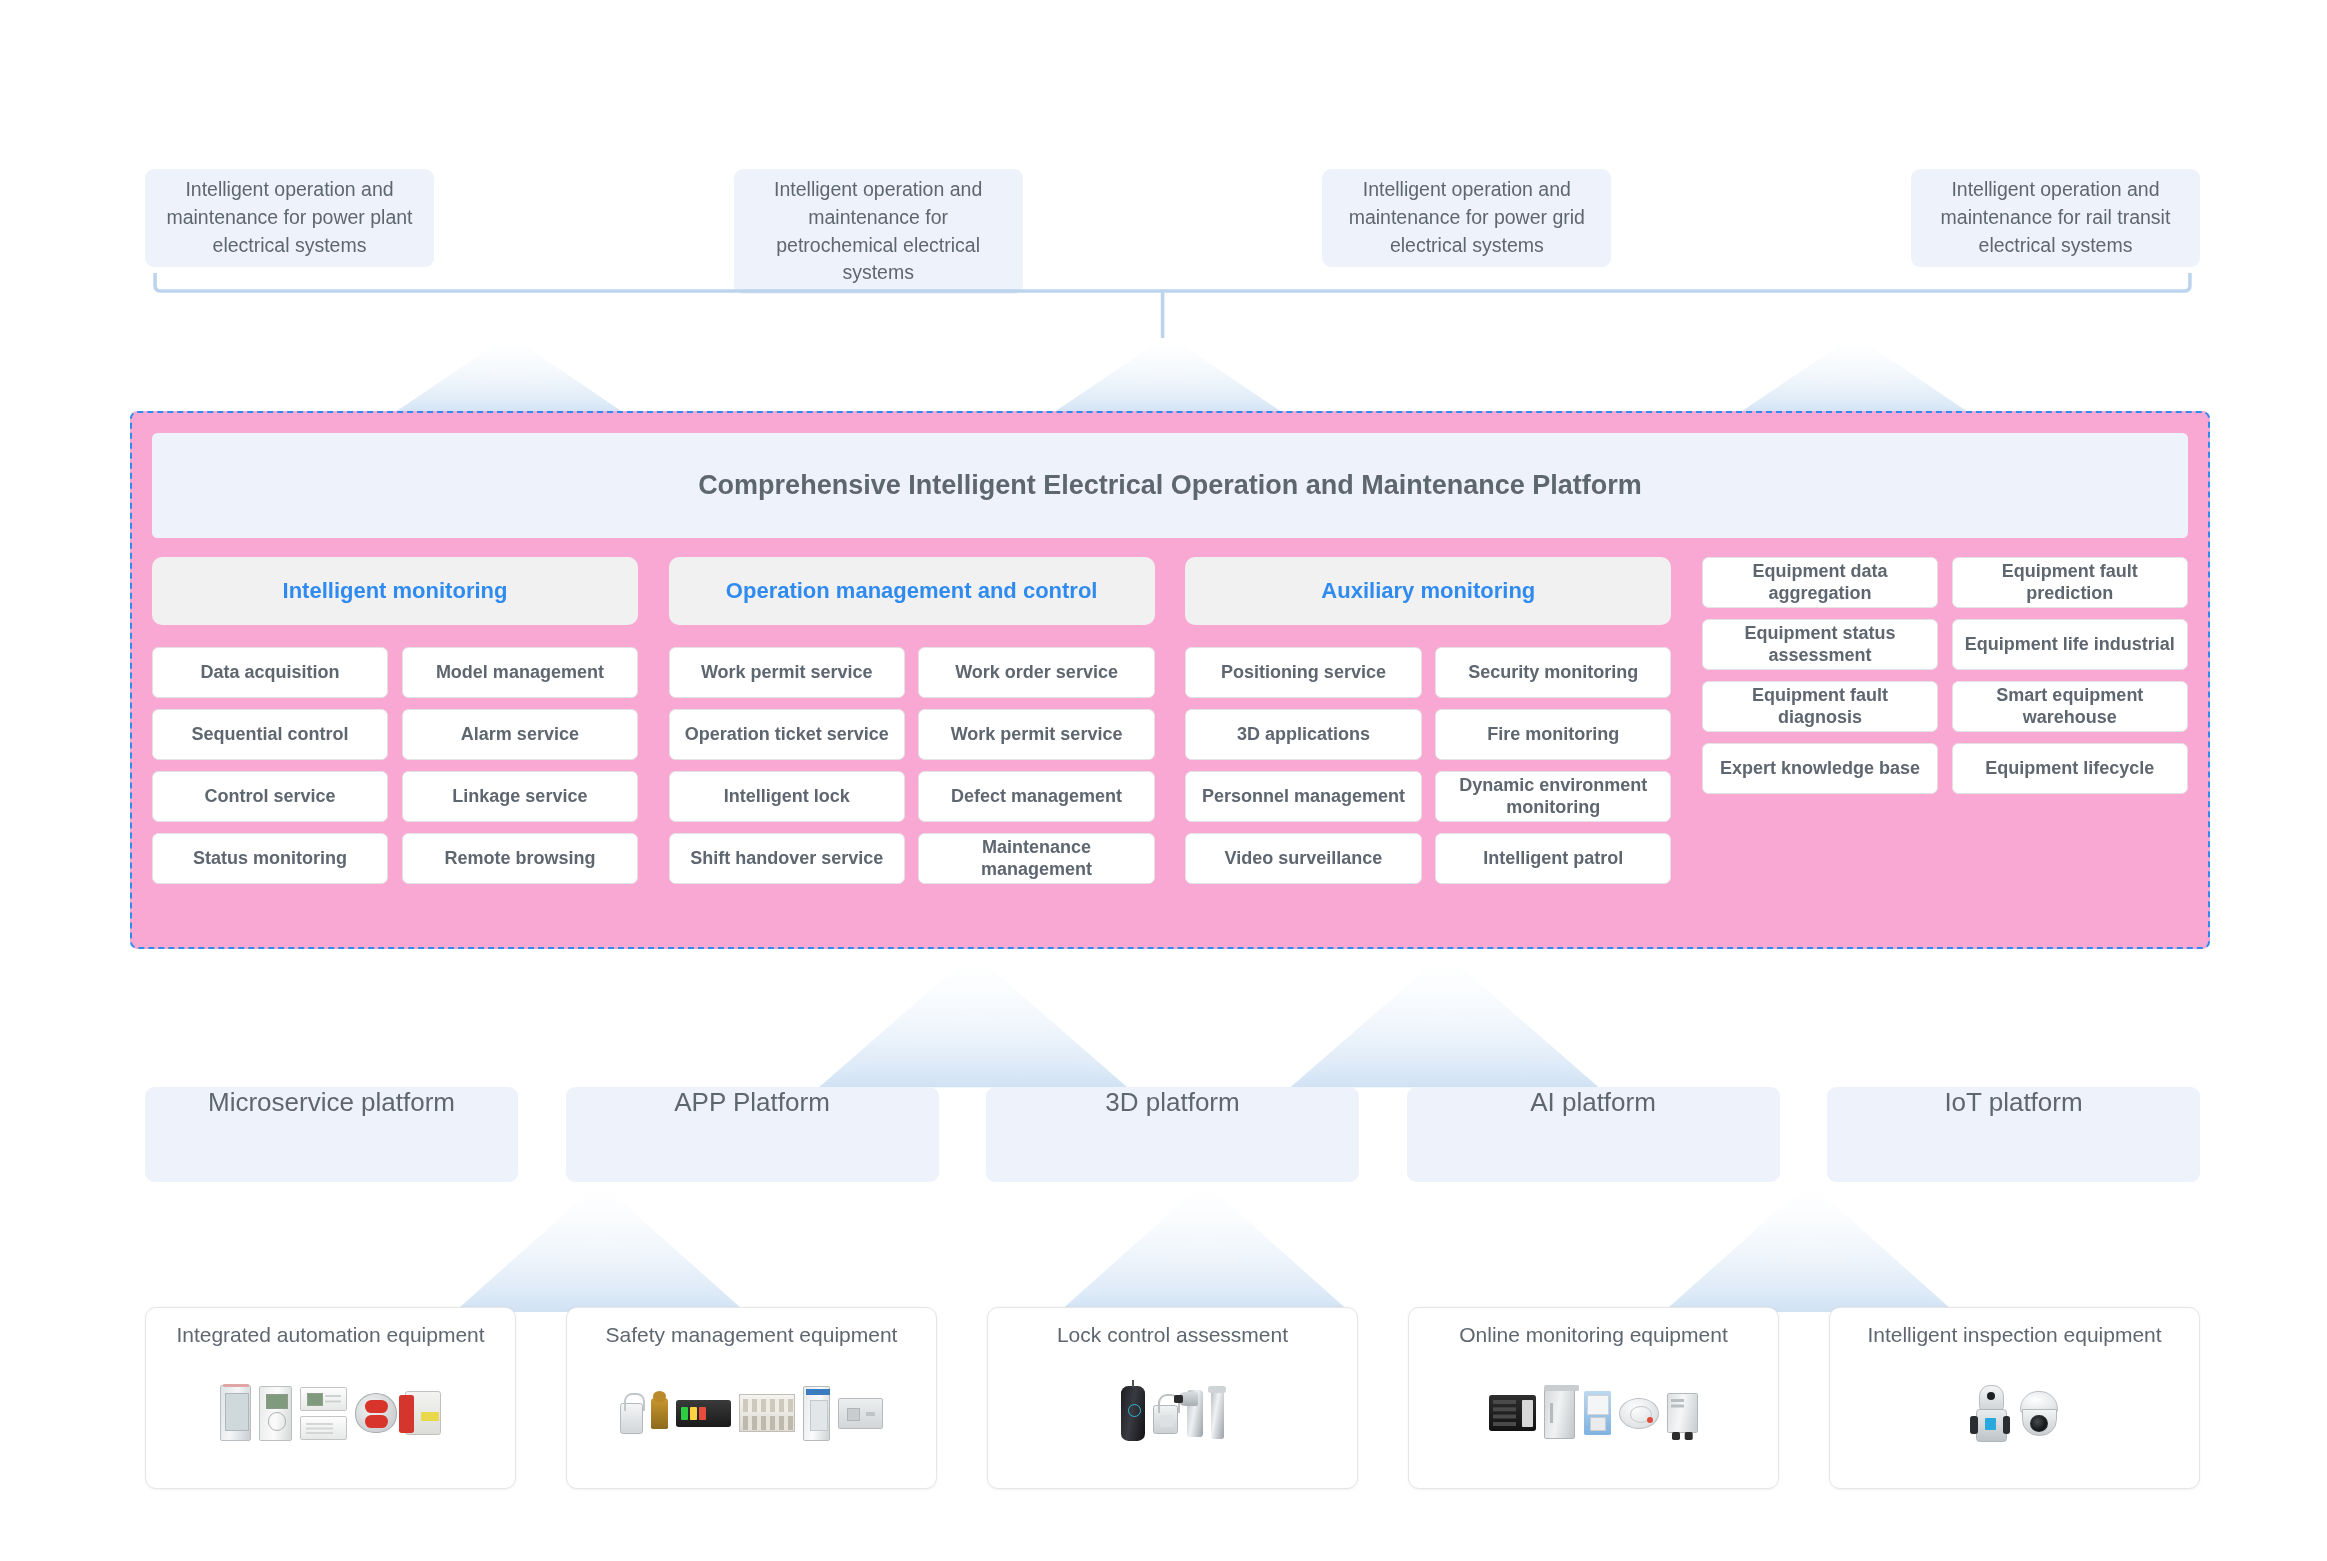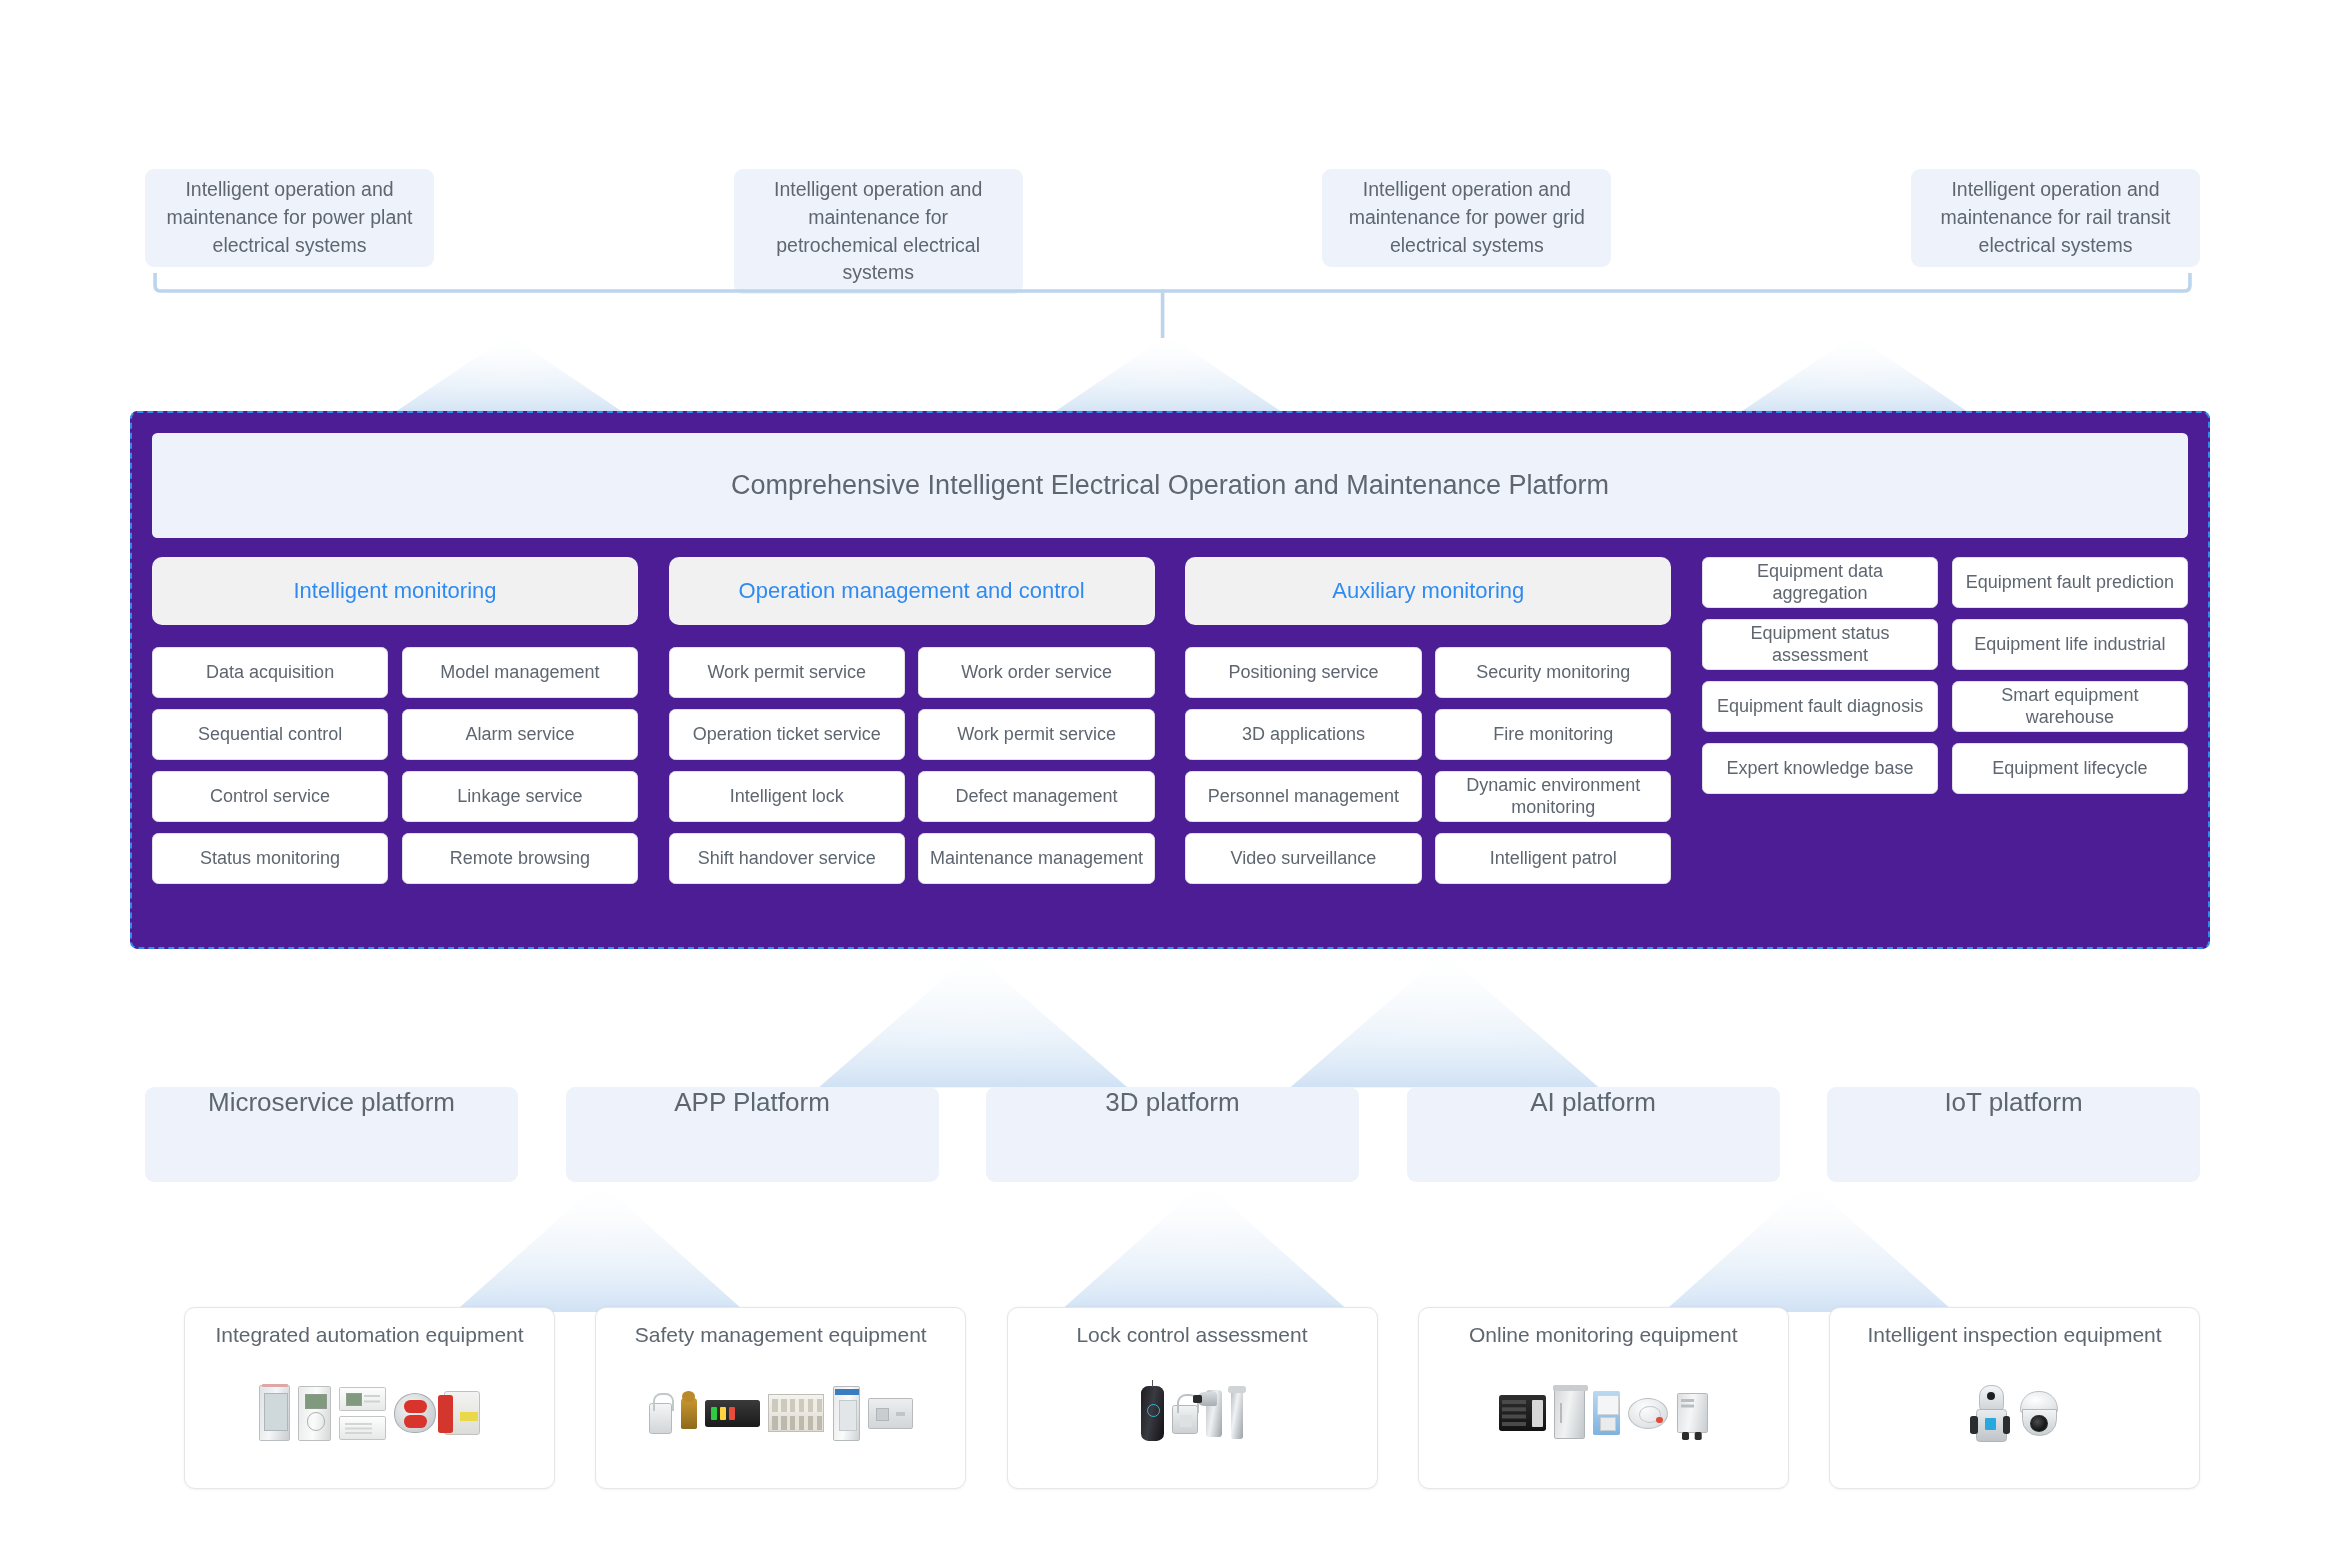--- a/index.html
+++ b/index.html
@@ -58,21 +58,22 @@
 
   
   .platform-panel {
     position: absolute;
     left: 130px;
     top: 411px;
     width: 2080px;
     height: 538px;
     border: 2.3px dashed #2f8bf0;
     border-radius: 7.3px;
-    background: #4c1d95;
+    background: #f9a8d4;
+    font-weight: bold;
   }
   .platform-title {
     position: absolute;
     left: 20px;
     top: 20px;
     width: 2036px;
     height: 105px;
     background: #eef3fb;
     border-radius: 5.5px;
     display: flex;
@@ -157,21 +158,20 @@
     width: 371px;
     height: 182px;
     border: 1.5px solid #e6e6e6;
     border-radius: 11px;
     background: #ffffff;
     box-shadow: 0 0.9px 2.7px rgba(0,0,0,0.05);
     display: flex;
     flex-direction: column;
     align-items: center;
     padding: 12.7px 9px 9px 9px;
-    margin-left: 39px;
   }
   .equip-title {
     color: #5e6670;
     font-size: 21px;
     text-align: center;
     line-height: 1.3;
   }
   .equip-imgs {
     flex: 1;
     display: flex;

